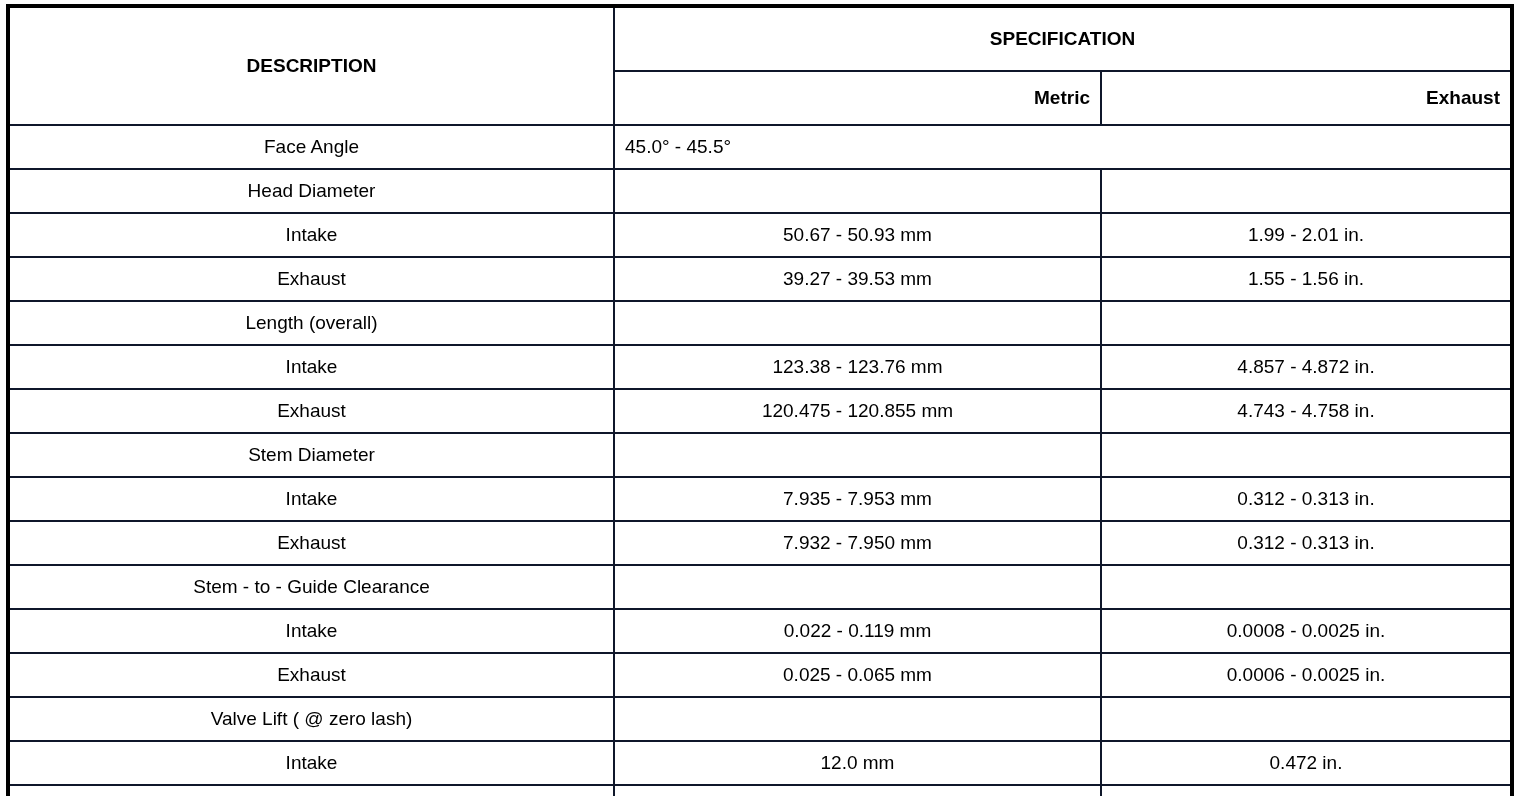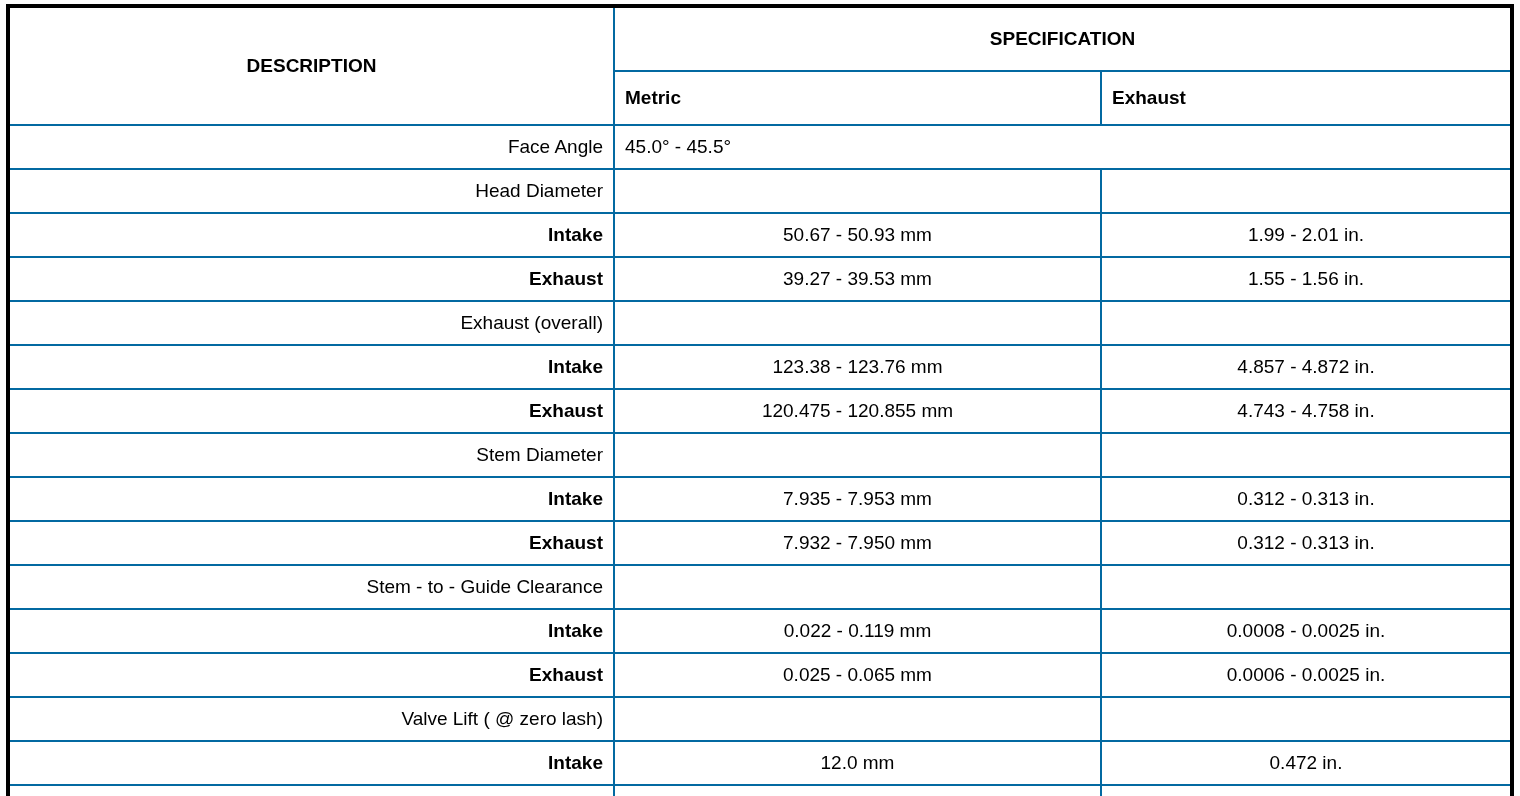--- a/index.html
+++ b/index.html
@@ -21,51 +21,50 @@
     padding: 4px 6px 4px 6px;
   }
   table.spec {
     border-collapse: collapse;
     table-layout: fixed;
     width: 1508px;
     height: 788px;
     border: 4px solid #000;
   }
   table.spec td {
-    border: 2px solid #0369a1;
+    border: 2px solid #0f172a;
     padding: 0 10px;
     vertical-align: middle;
     font-size: 19px;
     line-height: 1.1;
   }
   
   col.c-desc { width: 606px; }
   col.c-metric { width: 487px; }
   col.c-standard { width: 411px; }
 
   .hdr-main {
     font-size: 37px;
     font-weight: bold;
     text-align: center;
     height: 62px;
   }
   .hdr-sub {
     font-size: 29px;
     font-weight: bold;
-    text-align: left;
+    text-align: right;
     height: 52px;
   }
   .desc-center {
-    text-align: right;
+    text-align: center;
     height: 42px;
   }
   .desc-right {
-    text-align: right;
+    text-align: center;
     height: 42px;
-    font-weight: bold;
   }
   .val {
     text-align: center;
   }
   .span-spec {
     text-align: left;
   }
 </style>
 </head>
 <body>
@@ -99,21 +98,21 @@
           <td class="desc-right">Intake</td>
           <td class="val">50.67 - 50.93 mm</td>
           <td class="val">1.99 - 2.01 in.</td>
         </tr>
         <tr>
           <td class="desc-right">Exhaust</td>
           <td class="val">39.27 - 39.53 mm</td>
           <td class="val">1.55 - 1.56 in.</td>
         </tr>
         <tr>
-          <td class="desc-center">Exhaust (overall)</td>
+          <td class="desc-center">Length (overall)</td>
           <td class="val"></td>
           <td class="val"></td>
         </tr>
         <tr>
           <td class="desc-right">Intake</td>
           <td class="val">123.38 - 123.76 mm</td>
           <td class="val">4.857 - 4.872 in.</td>
         </tr>
         <tr>
           <td class="desc-right">Exhaust</td>

